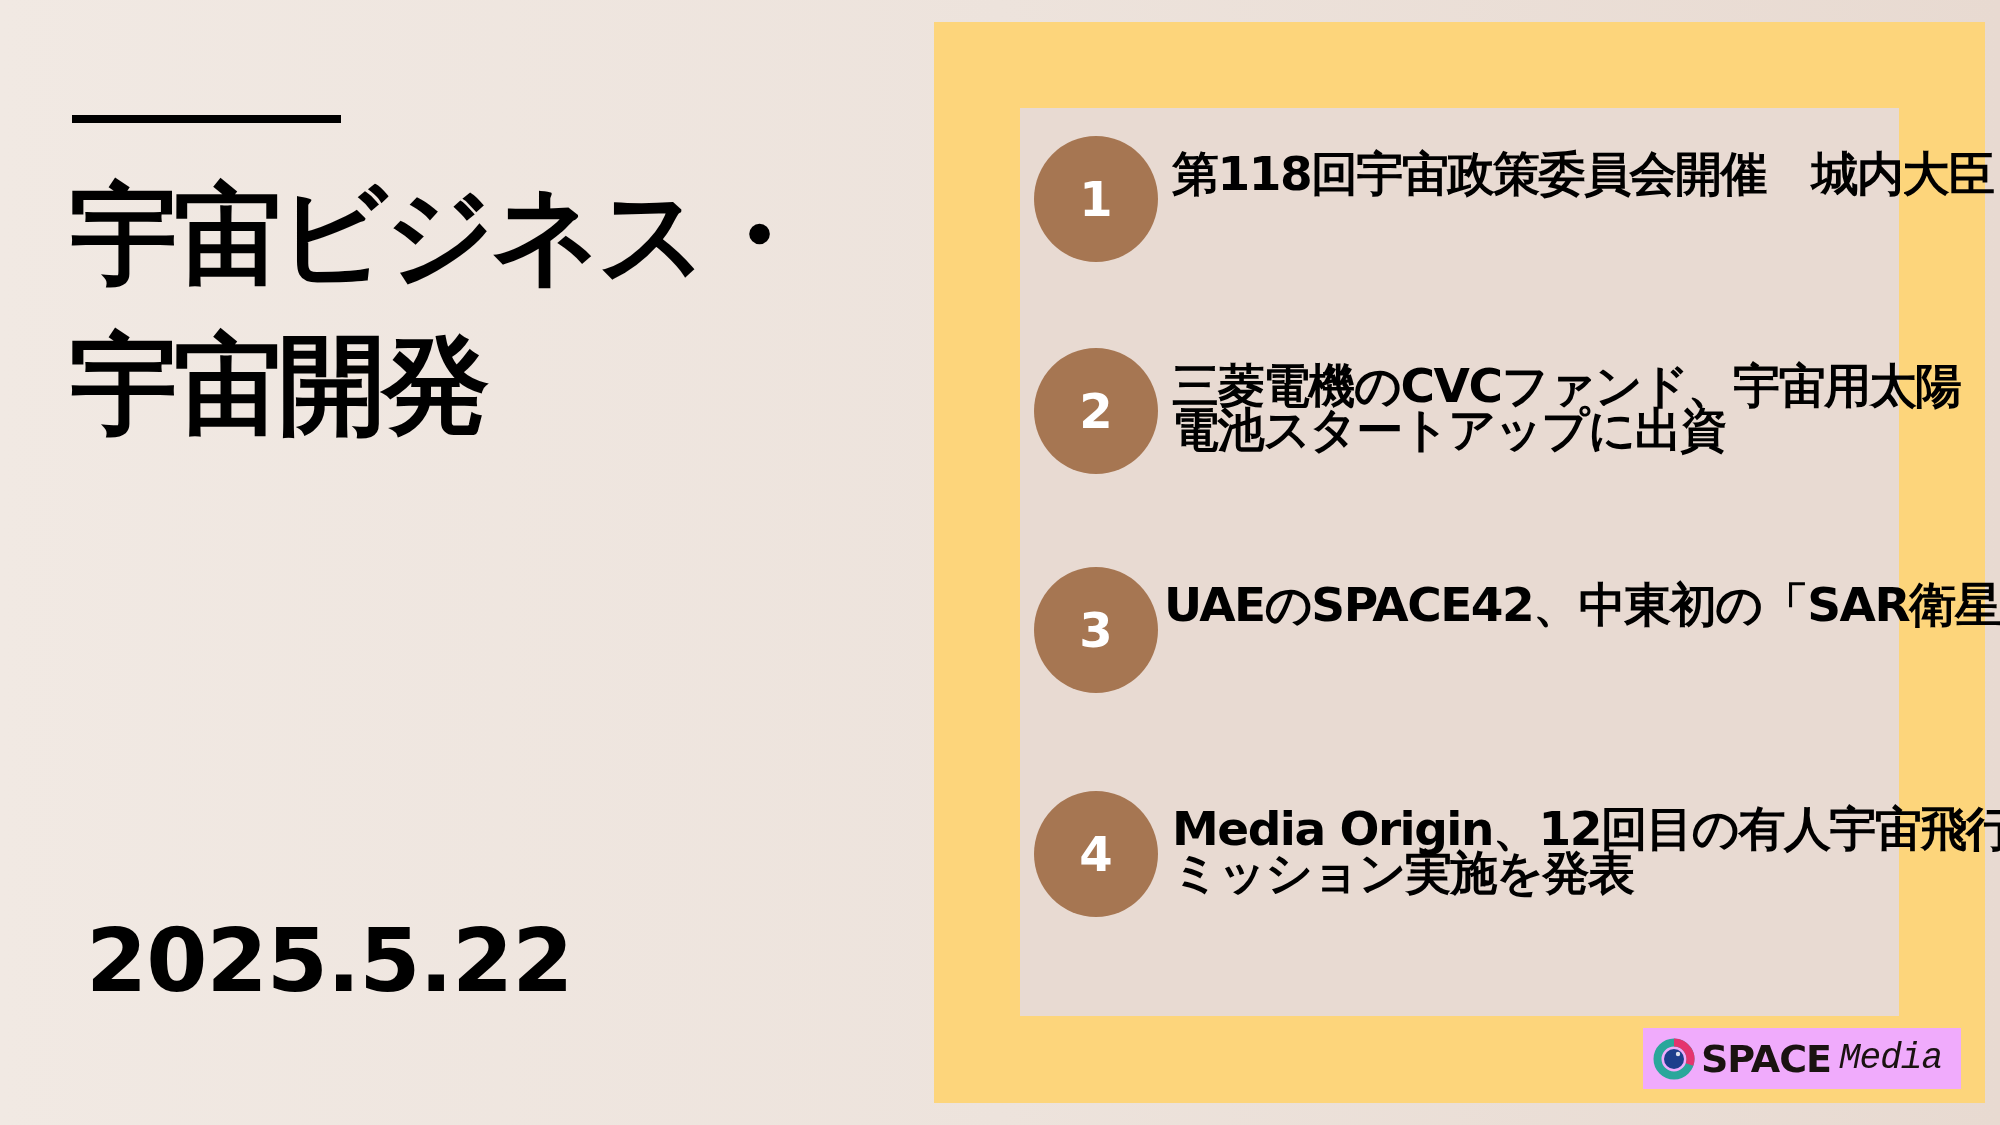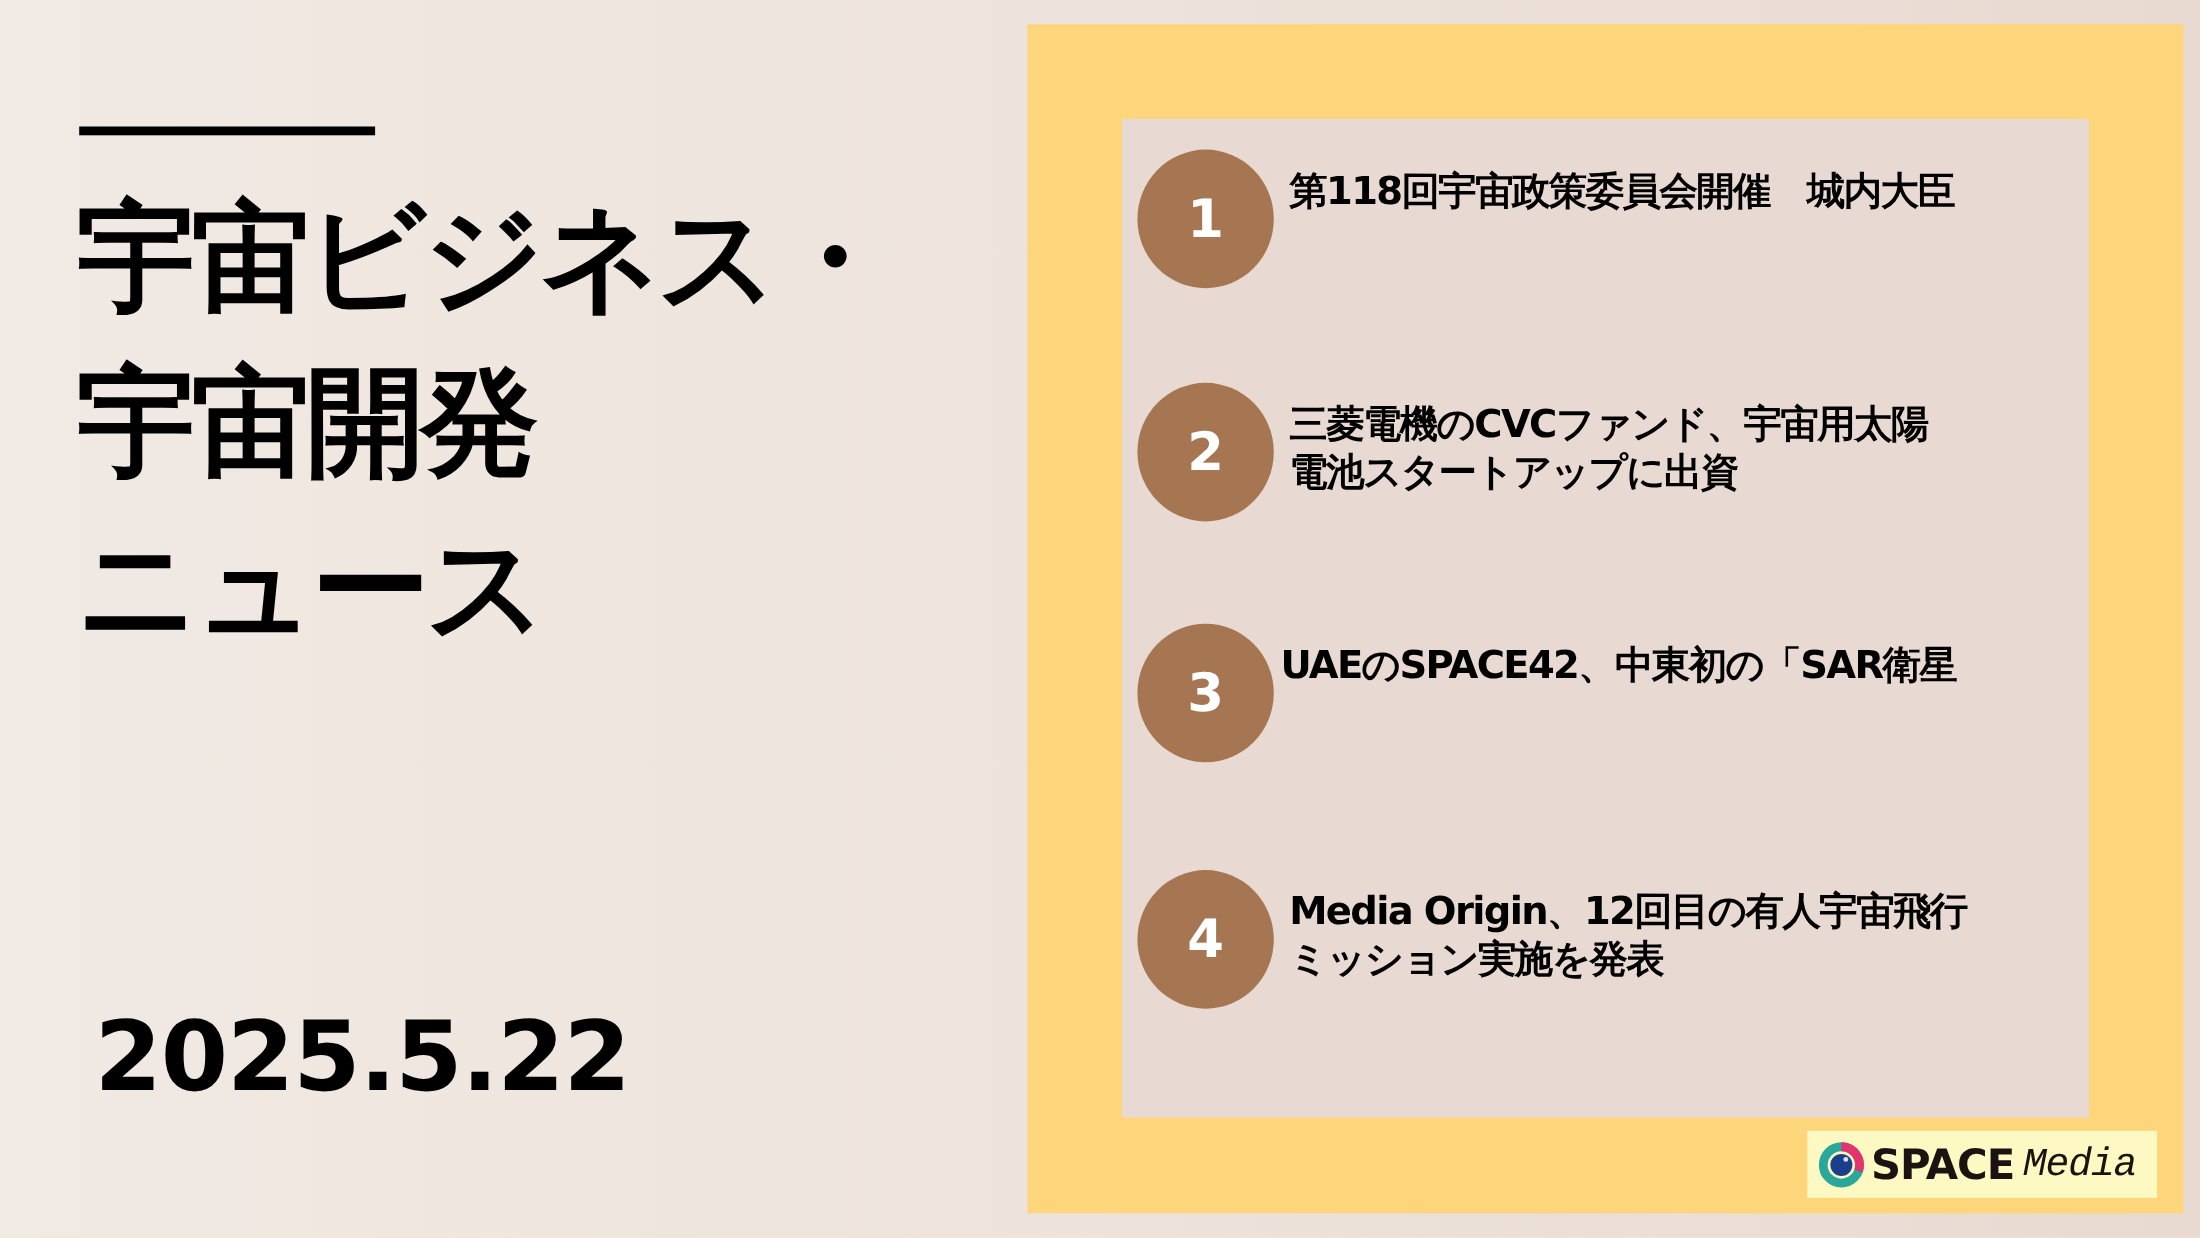--- a/index.html
+++ b/index.html
@@ -32,46 +32,45 @@
   }
   .news-item { position:absolute; left:1034px; width:820px; height:126px; }
   .badge {
     position:absolute; left:0; top:0; width:124px; height:126px; border-radius:50%;
     background:#a67652; color:#fff; font-weight:bold; font-size:48px;
     display:flex; align-items:center; justify-content:center;
     font-family: "DejaVu Sans", "Liberation Sans", sans-serif;
   }
   .headline {
     position:absolute; left:138px; top:16px; width:680px;
-    font-size:35px; line-height:44px; font-weight:bold; letter-spacing:-1.5px;
+    font-size:47px; line-height:44px; font-weight:bold; letter-spacing:-1.5px;
   }
   .headline span { display:block; white-space:nowrap; }
   .logo-box {
     position:absolute; left:1643px; top:1028px; width:318px; height:61px;
-    background:#fef9c3; display:flex; align-items:center;
+    background:#f0abfc; display:flex; align-items:center;
   }
   .logo-mark { margin-left:10px; width:42px; height:42px; flex:none; }
   .logo-space {
     margin-left:6px; font-size:38px; font-weight:bold; letter-spacing:-1px; color:#1a1311;
     font-family: "DejaVu Sans", "Liberation Sans", sans-serif;
   }
   .logo-media {
     margin-left:8px; font-size:36px; font-style:italic; color:#1a1311; letter-spacing:-1px;
     font-family: Liberation Mono, monospace;
   }
 </style>
 </head>
 <body>
 
 <div class="top-rule"></div>
 
 <h1 class="title">
   <span class="line">宇宙ビジネス・</span>
   <span class="line">宇宙開発</span>
-  <span class="line">ニュース</span>
 </h1>
 
 <div class="date">2025.5.22</div>
 
 <div class="yellow-panel"></div>
 <div class="inner-panel"></div>
 
 <div class="news-item" style="top:136px;">
   <div class="badge">1</div>
   <div class="headline">

